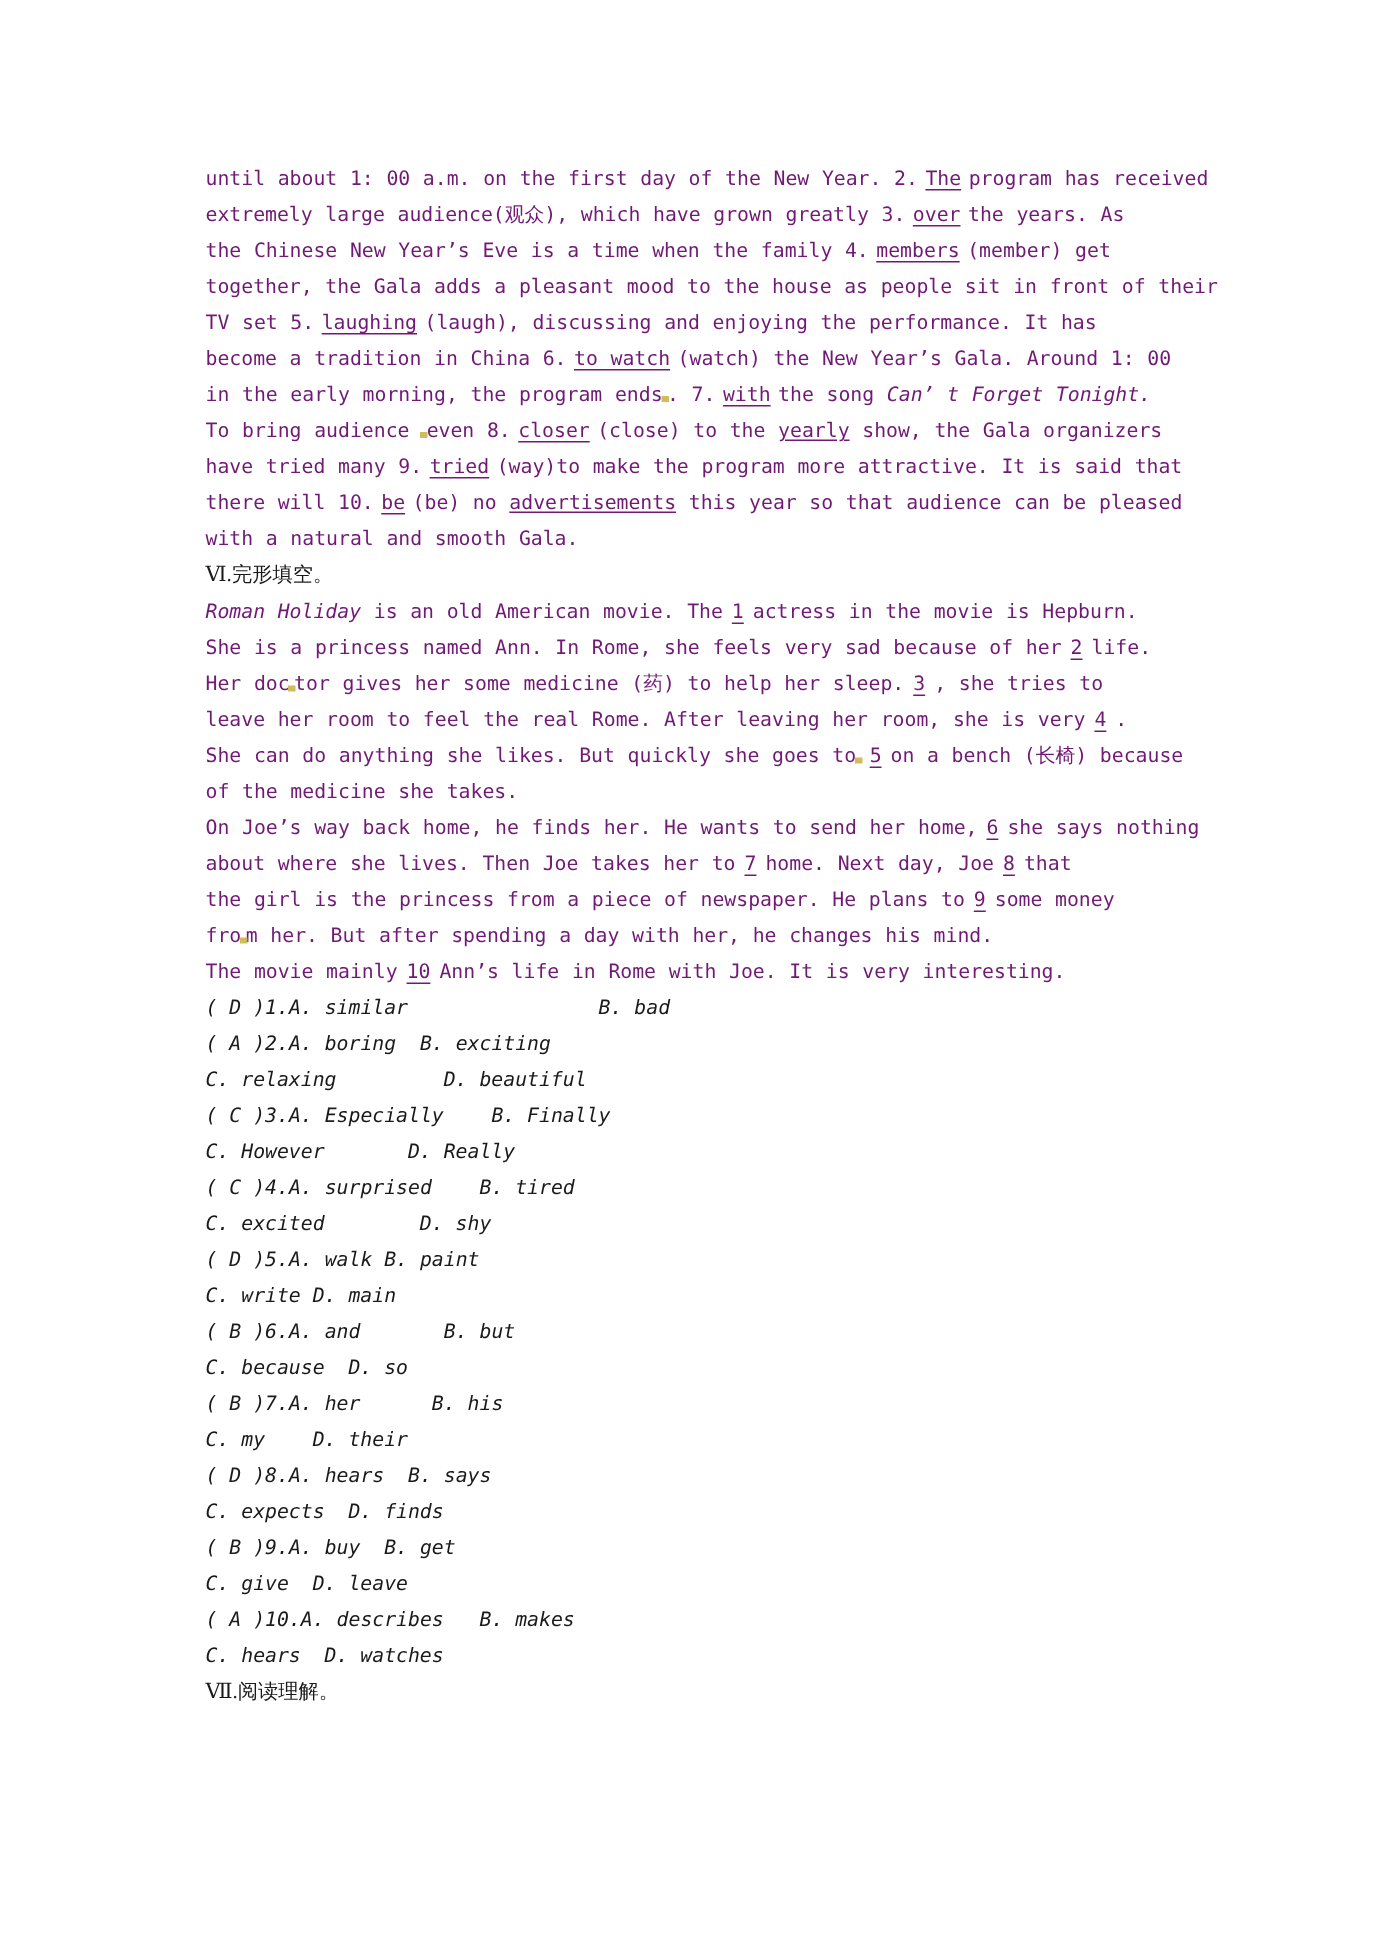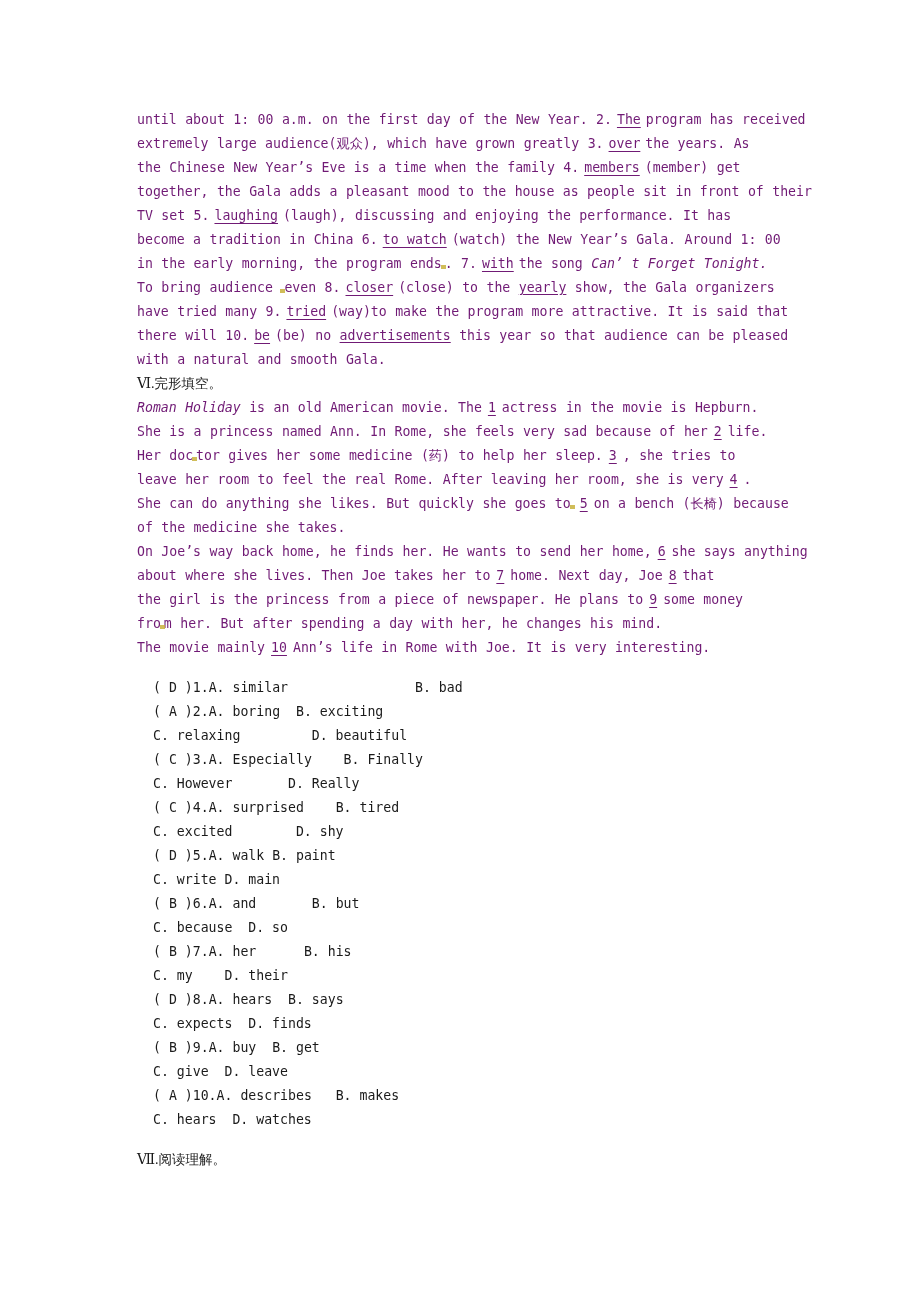--- a/index.html
+++ b/index.html
@@ -51,21 +51,21 @@
     text-align: right;
   }
   .uline {
     text-decoration: underline;
     text-underline-offset: 2px;
   }
   .ital {
     font-style: italic;
   }
   .cn {
-    font-family: Liberation Sans, sans-serif;
+    font-family: Liberation Mono, monospace;
     font-size: 12.5px;
   }
   
   .speck {
     display: inline-block;
     width: 5px;
     height: 4px;
     background: #c8b23c;
     opacity: 0.85;
     vertical-align: baseline;
@@ -85,23 +85,24 @@
   .section-head .num {
     font-family: "Liberation Serif", "DejaVu Serif", serif;
     font-size: 14px;
   }
   .section-head .cn {
     font-size: 13.5px;
   }
 
   
   .mc-list {
-    margin: 16px;
+    margin: 0;
     padding: 0;
     list-style: none;
+    font-style: italic;
   }
   .mc-item {
     font-family: "DejaVu Sans Mono", "Liberation Mono", monospace;
     font-size: 13.2px;
     line-height: 24px;
     margin: 0;
     white-space: pre;
   }
   .mc-ans {
     color: #1d1d1d;
@@ -144,21 +145,21 @@
     <p class="para"><span>She is a princess named Ann. In Rome, she feels very sad because of her</span><span class="numblank">2</span><span>life.</span></p>
 
     <p class="para"><span>Her doc</span><span class="speck"></span><span>tor gives her some medicine (药) to help her sleep.</span><span class="numblank">3</span><span>, she tries to</span></p>
 
     <p class="para"><span>leave her room to feel the real Rome. After leaving her room, she is very</span><span class="numblank">4</span><span>.</span></p>
 
     <p class="para"><span>She can do anything she likes. But quickly she goes to</span><span class="speck"></span><span class="numblank">5</span><span>on a bench (长椅) because</span></p>
 
     <p class="para nojust"><span>of the medicine she takes.</span></p>
 
-    <p class="para"><span>On Joe’s way back home, he finds her. He wants to send her home,</span><span class="numblank">6</span><span>she says anything</span></p>
+    <p class="para"><span>On Joe’s way back home, he finds her. He wants to send her home,</span><span class="numblank">6</span><span>she says nothing</span></p>
 
     <p class="para"><span>about where she lives. Then Joe takes her to</span><span class="numblank">7</span><span>home. Next day, Joe</span><span class="numblank">8</span><span>that</span></p>
 
     <p class="para"><span>the girl is the princess from a piece of newspaper. He plans to</span><span class="numblank">9</span><span>some money</span></p>
 
     <p class="para nojust"><span>fro</span><span class="speck"></span><span>m her. But after spending a day with her, he changes his mind.</span></p>
 
     <p class="para nojust"><span>The movie mainly</span><span class="numblank">10</span><span>Ann’s life in Rome with Joe. It is very interesting.</span></p>
   </div>
 

